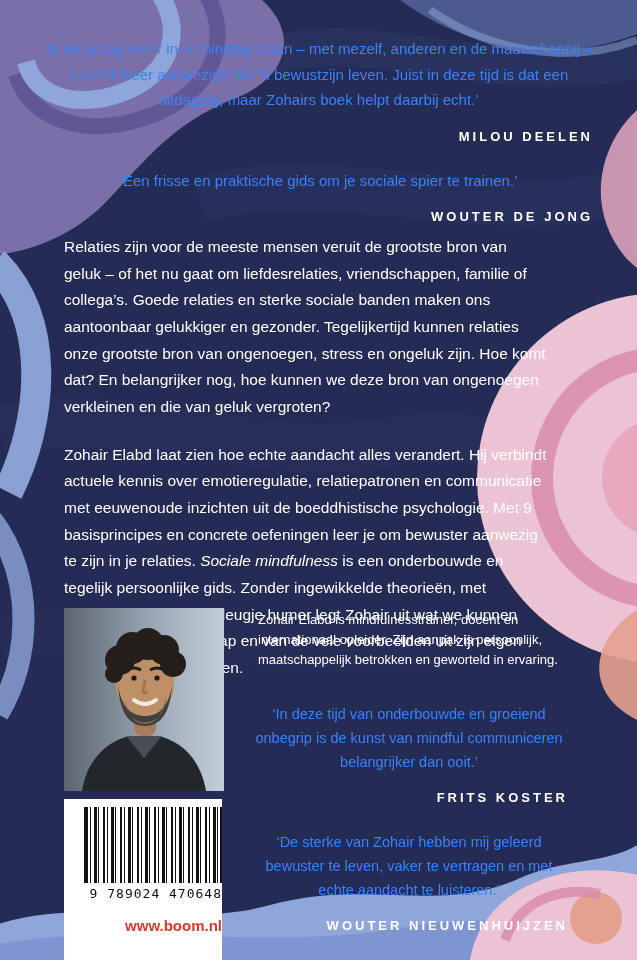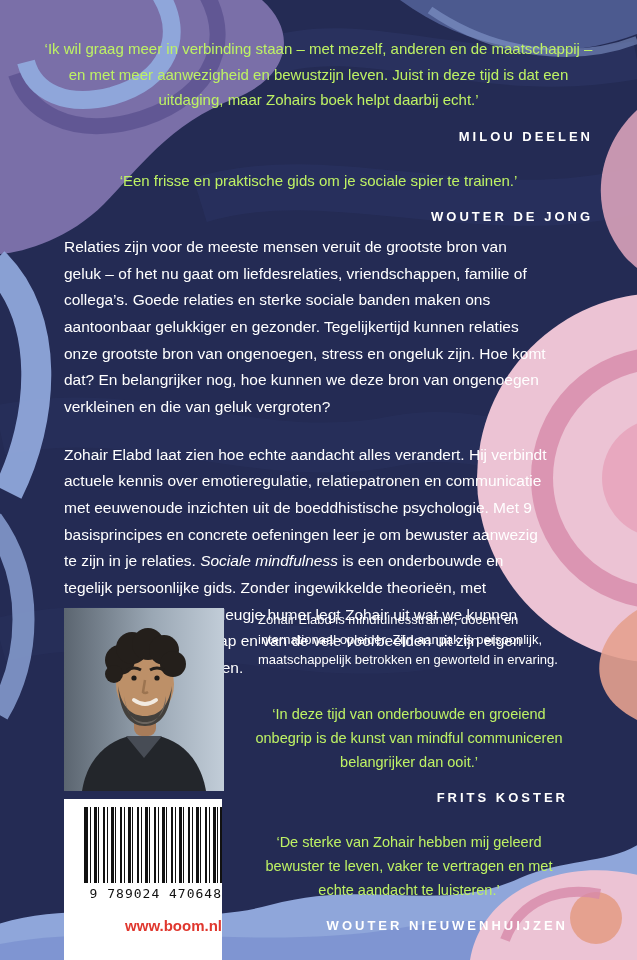--- a/index.html
+++ b/index.html
@@ -7,21 +7,21 @@
     position:relative;width:637px;height:960px;overflow:hidden;
     background:#242b54;
     font-family:"Liberation Sans", sans-serif;
     color:#ffffff;
     margin:0 auto;
   }
   .bg-art{position:absolute;inset:0;width:100%;height:100%;display:block;}
   .layer{position:absolute;z-index:2;}
 
   .top-quotes{top:36px;left:44px;right:44px;text-align:center;}
-  .quote{font-size:15px;line-height:1.7;margin:0 0 16px;color:#bef264;}
+  .quote{font-size:15px;line-height:1.7;margin:0 0 16px;color:#3b82f6;}
   .attribution{font-size:13px;font-weight:700;letter-spacing:3px;margin:0 0 24px;color:#fff;text-align:right;}
 
   .body-text{top:234px;left:64px;width:484px;text-align:left;}
   .body-text p{font-size:15.5px;line-height:1.72;margin:0 0 21px;}
   .body-text em{font-style:italic;}
 
   .author-photo{top:608px;left:64px;width:160px;height:183px;}
   .author-photo svg{display:block;width:100%;height:100%;}
   .author-bio{top:610px;left:258px;width:314px;font-size:13px;line-height:1.55;margin:0;text-align:left;}
 

